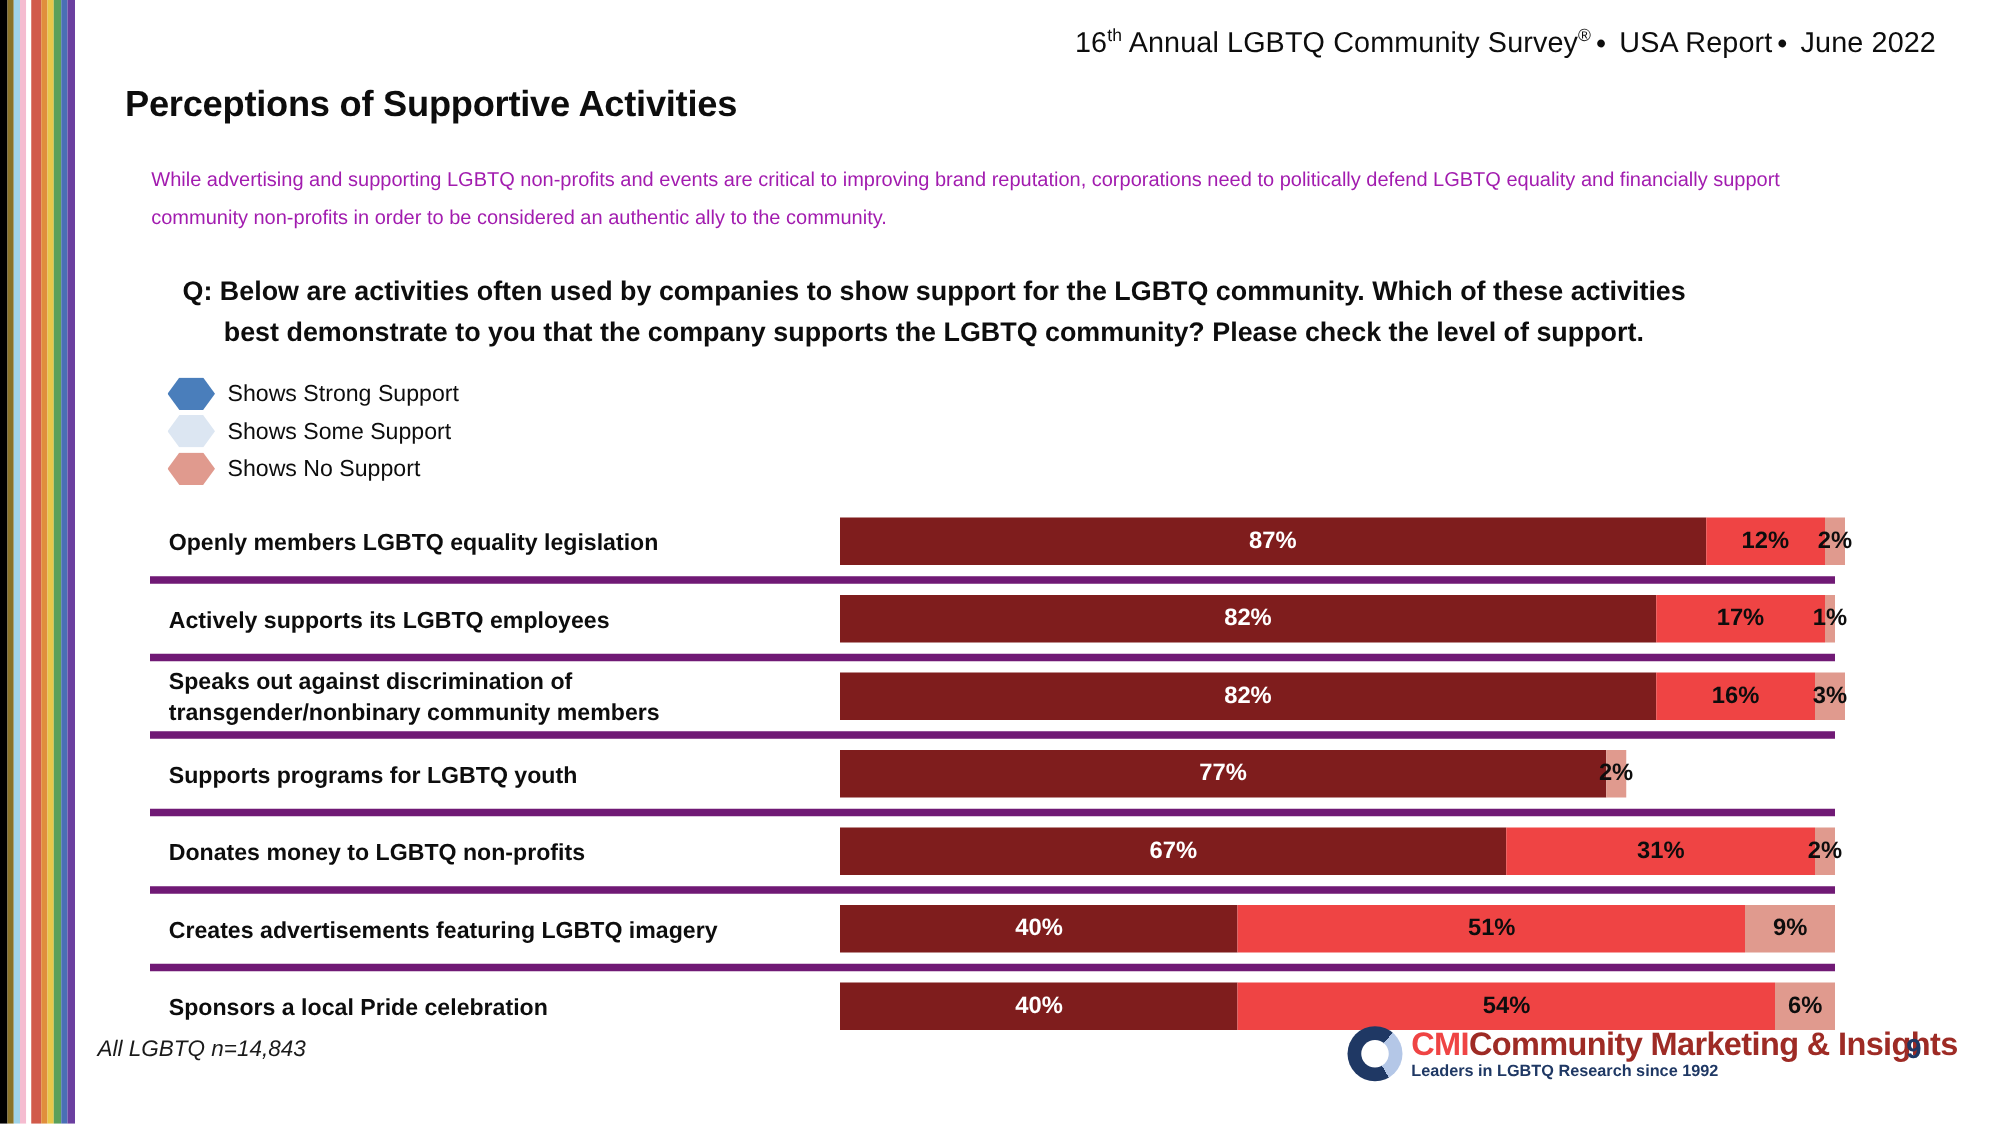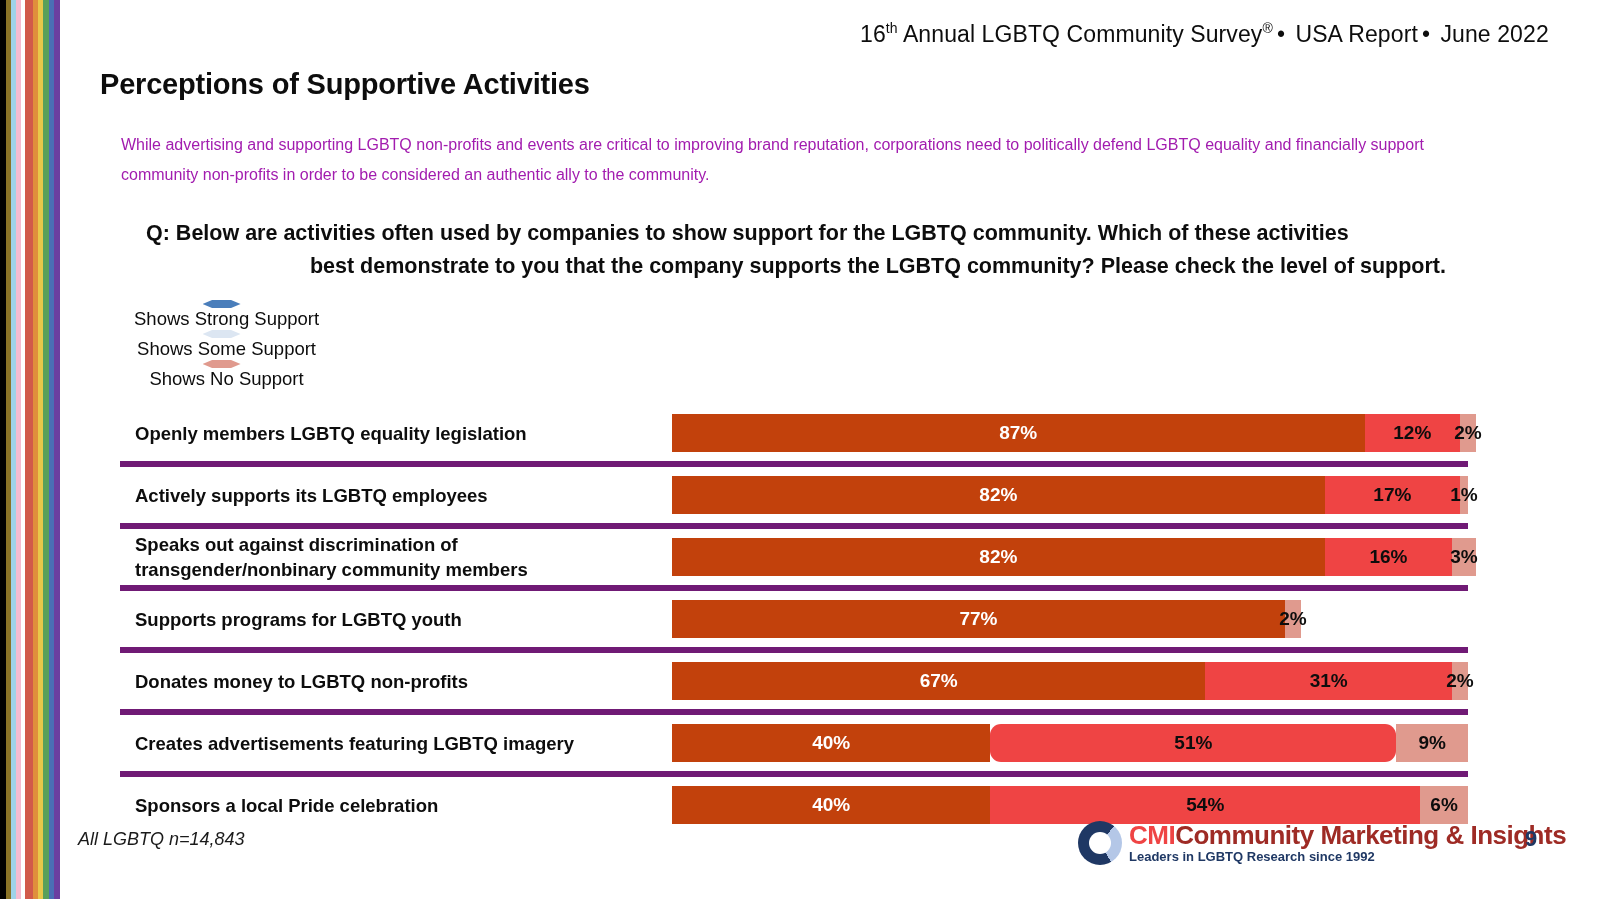--- a/index.html
+++ b/index.html
@@ -63,32 +63,31 @@
   
   #question-block {
     position: absolute;
     left: 146px; top: 217px;
     width: 1300px;
     font-size: 21.5px;
     font-weight: bold;
     line-height: 33px;
     color: #0d0d0d;
   }
-  #question-block .q-line2 { display: block; padding-left: 33px; text-align: right; }
+  #question-block .q-line2 { display: block; padding-left: 33px; }
 
   
   #chart-legend {
     position: absolute;
     left: 134px; top: 300px;
   }
   .legend-row {
     display: flex;
     align-items: center;
     height: 30px;
-    flex-direction: column;
   }
   .legend-swatch {
     width: 38px; height: 26px;
     margin-right: 10px;
     clip-path: polygon(25% 0%, 75% 0%, 100% 50%, 75% 100%, 25% 100%, 0% 50%);
   }
   .legend-label {
     font-size: 18.5px;
     color: #0d0d0d;
   }
@@ -129,21 +128,21 @@
   .seg {
     position: relative;
     display: flex;
     align-items: center;
     justify-content: center;
     font-size: 19px;
     font-weight: bold;
     white-space: nowrap;
     box-sizing: border-box;
   }
-  .seg-strong { background: #c2410c; color: #ffffff; }
+  .seg-strong { background: #7f1d1d; color: #ffffff; }
   .seg-some   { background: #ef4444; color: #0d0d0d; }
   .seg-no     { background: #e09a8e; color: #0d0d0d; }
   .seg-no .seg-txt {
     position: absolute;
     left: 50%;
     transform: translateX(-50%);
   }
   .seg-some .seg-txt { position: relative; }
 
   
@@ -328,21 +327,21 @@
       </div>
     </div>
     <div class="chart-row">
       <div class="row-label">
         <div>Creates advertisements featuring LGBTQ imagery</div>
       </div>
       <div class="row-bar">
         <div class="seg seg-strong" style="flex: 0 0 40%;">
           <span class="seg-txt">40%</span>
         </div>
-        <div class="seg seg-some" style="flex: 0 0 51%; border-radius: 11px;">
+        <div class="seg seg-some" style="flex: 0 0 51%;">
           <span class="seg-txt">51%</span>
         </div>
         <div class="seg seg-no" style="flex: 0 0 9%;">
           <span class="seg-txt">9%</span>
         </div>
       </div>
     </div>
     <div class="chart-row">
       <div class="row-label">
         <div>Sponsors a local Pride celebration</div>

